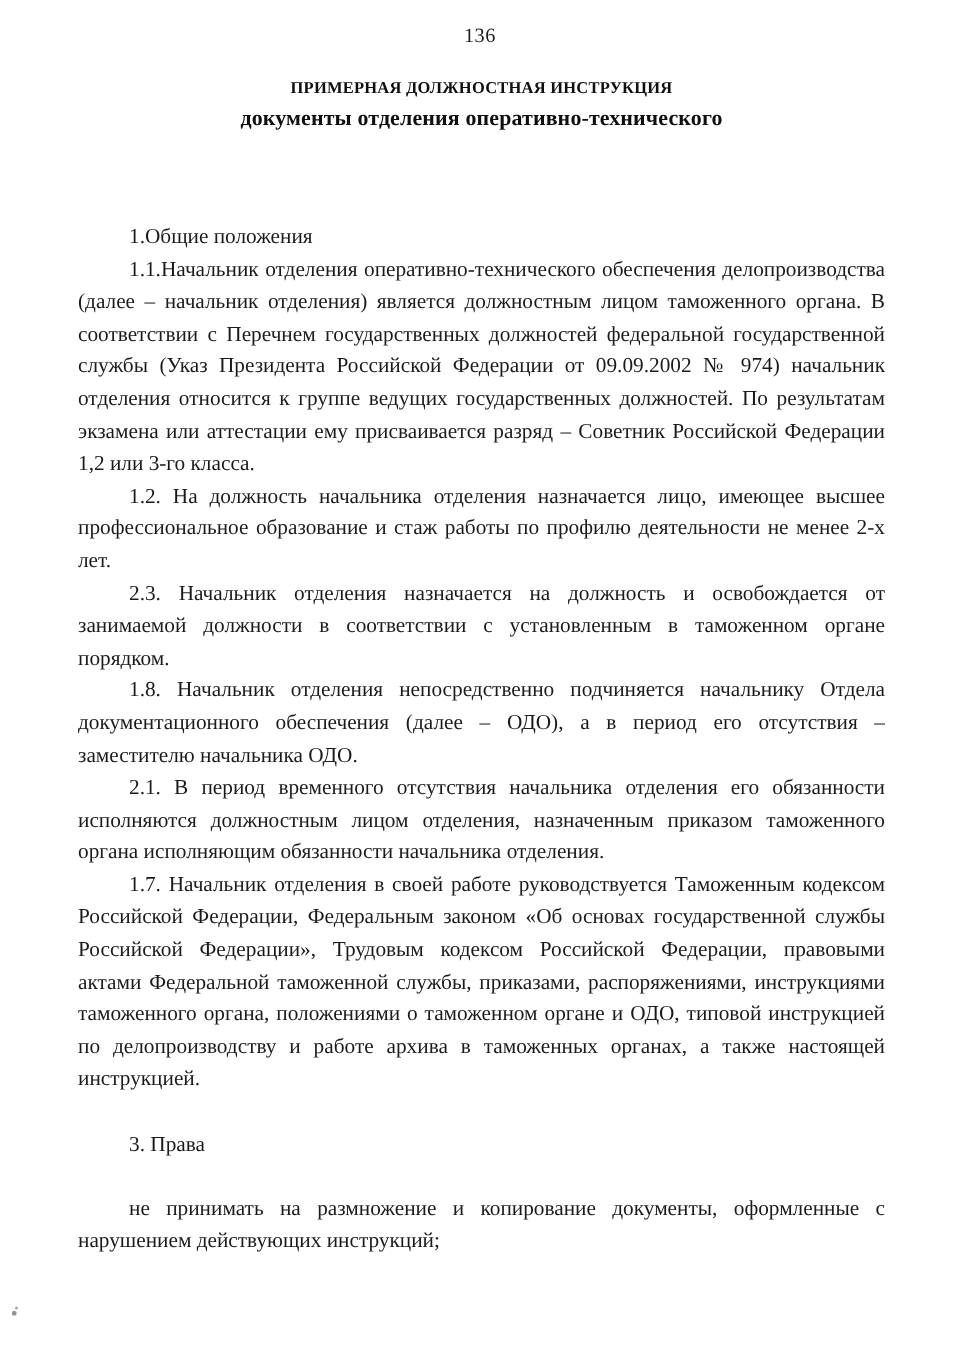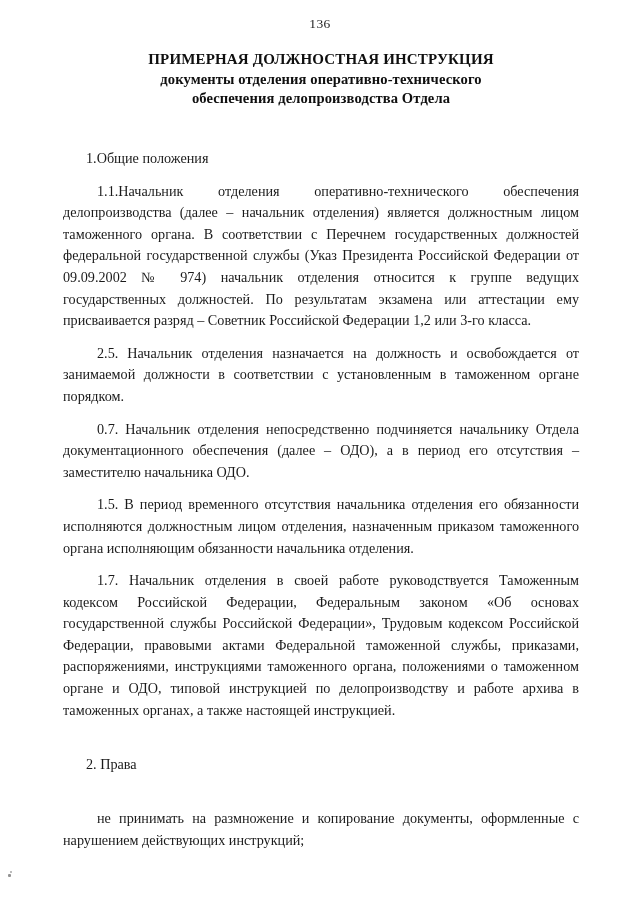--- a/index.html
+++ b/index.html
@@ -46,37 +46,37 @@
     font-weight: bold;
     line-height: 19.5px;
   }
   .title-line {
     display: block;
     font-size: 14.6px;
     letter-spacing: 0.1px;
     color: #0f0f0f;
   }
   .title-line.caps {
-    font-size: 15px;
+    font-size: 11px;
     letter-spacing: 0.15px;
   }
 
   
   .body-column {
     position: absolute;
     top: 148px;
     left: 52px;
     width: 538px;
     font-size: 14.2px;
     line-height: 21.6px;
     color: #1a1a1a;
   }
 
   .para {
-    margin: 11px;
+    margin: 0;
     text-align: justify;
     text-justify: inter-word;
     text-indent: 34px;
     hyphens: none;
   }
 
   .heading-line {
     margin: 0;
     text-align: left;
     text-indent: 34px;
@@ -110,42 +110,42 @@
 </head>
 <body>
 
 <div class="page">
 
   <div class="page-number">136</div>
 
   <div class="title-block">
     <span class="title-line caps">ПРИМЕРНАЯ ДОЛЖНОСТНАЯ ИНСТРУКЦИЯ</span>
     <span class="title-line">документы отделения оперативно-технического</span>
-    <span class="title-line">обеспечения делопроизводства Отдела</span>
   </div>
 
   <div class="body-column">
 
     <p class="heading-line">1.Общие положения</p>
 
     <p class="para">1.1.Начальник отделения оперативно-технического обеспечения делопроизводства (далее – начальник отделения) является должностным лицом таможенного органа. В соответствии с Перечнем государственных должностей федеральной государственной службы (Указ Президента Российской Федерации от 09.09.2002 № 974) начальник отделения относится к группе ведущих государственных должностей. По результатам экзамена или аттестации ему присваивается разряд – Советник Российской Федерации 1,2 или 3-го класса.</p>
 
+    <p class="para">1.2. На должность начальника отделения назначается лицо, имеющее высшее профессиональное образование и стаж работы по профилю деятельности не менее 2-х лет.</p>
 
-    <p class="para">2.5. Начальник отделения назначается на должность и освобождается от занимаемой должности в соответствии с установленным в таможенном органе порядком.</p>
+    <p class="para">2.3. Начальник отделения назначается на должность и освобождается от занимаемой должности в соответствии с установленным в таможенном органе порядком.</p>
 
-    <p class="para">0.7. Начальник отделения непосредственно подчиняется начальнику Отдела документационного обеспечения (далее – ОДО), а в период его отсутствия – заместителю начальника ОДО.</p>
+    <p class="para">1.8. Начальник отделения непосредственно подчиняется начальнику Отдела документационного обеспечения (далее – ОДО), а в период его отсутствия – заместителю начальника ОДО.</p>
 
-    <p class="para">1.5. В период временного отсутствия начальника отделения его обязанности исполняются должностным лицом отделения, назначенным приказом таможенного органа исполняющим обязанности начальника отделения.</p>
+    <p class="para">2.1. В период временного отсутствия начальника отделения его обязанности исполняются должностным лицом отделения, назначенным приказом таможенного органа исполняющим обязанности начальника отделения.</p>
 
 
     <p class="para">1.7. Начальник отделения в своей работе руководствуется Таможенным кодексом Российской Федерации, Федеральным законом «Об основах государственной службы Российской Федерации», Трудовым кодексом Российской Федерации, правовыми актами Федеральной таможенной службы, приказами, распоряжениями, инструкциями таможенного органа, положениями о таможенном органе и ОДО, типовой инструкцией по делопроизводству и работе архива в таможенных органах, а также настоящей инструкцией.</p>
 
     <div class="spacer-line"></div>
 
-    <p class="heading-line">2. Права</p>
+    <p class="heading-line">3. Права</p>
 
     <div class="spacer-line"></div>
 
 
     <p class="para">не принимать на размножение и копирование  документы, оформленные с нарушением действующих инструкций;</p>
 
   </div>
 
   <div class="speck"></div>
   <div class="speck b"></div>

